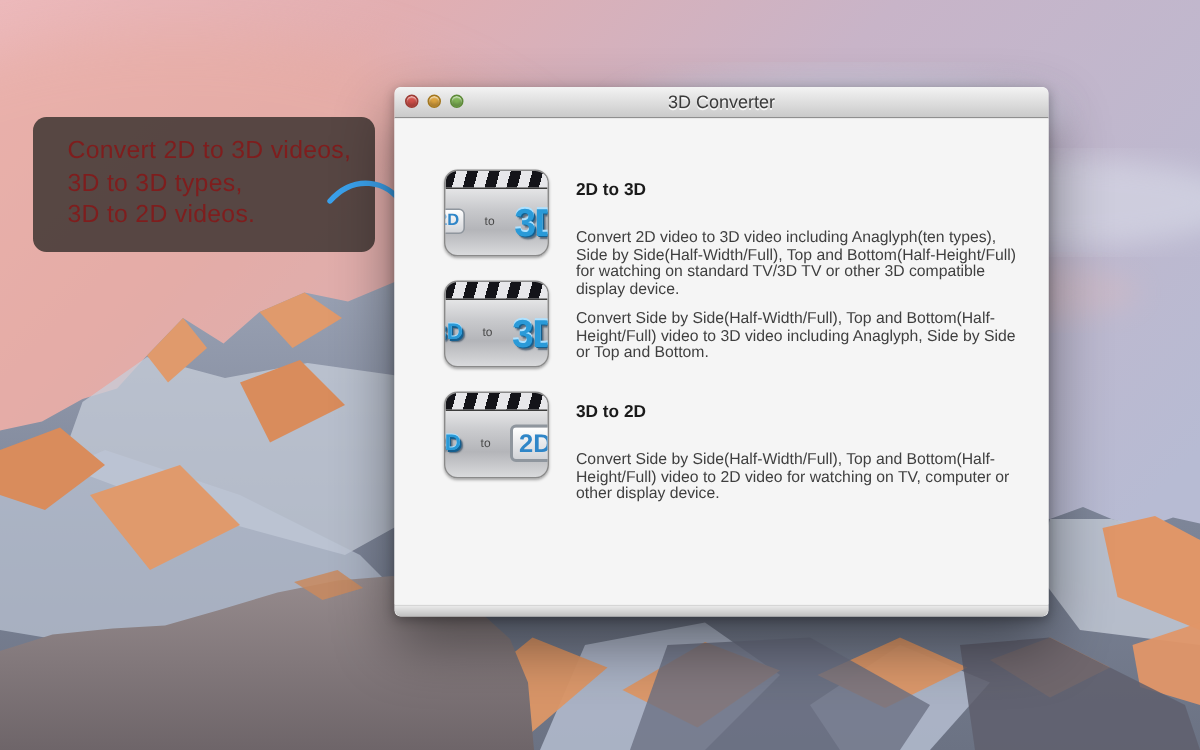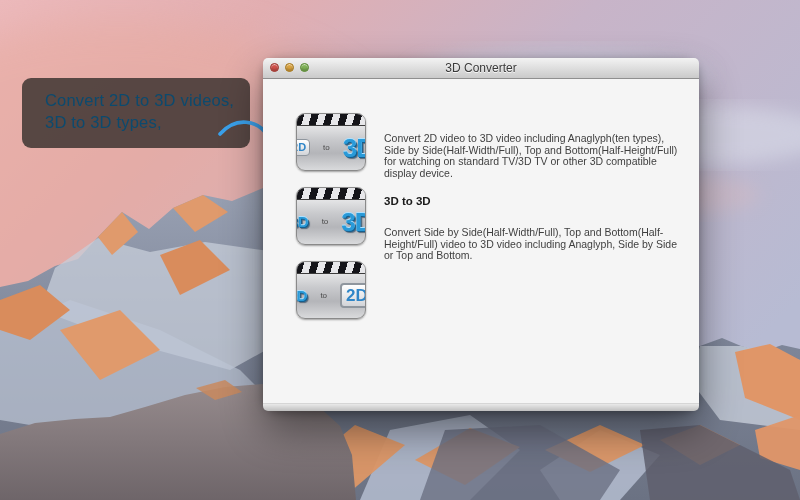--- a/index.html
+++ b/index.html
@@ -7,34 +7,34 @@
     width:800px;height:500px;position:relative;overflow:hidden;
     font-family:"Liberation Sans",sans-serif;
     background:#b9bdd2;
   }
   
   .wallpaper{position:absolute;inset:0;}
   .wallpaper svg{display:block;width:800px;height:500px;}
 
   
   .callout{
-    position:absolute;left:22px;top:78px;width:228px;height:70px;
+    position:absolute;left:22px;top:78px;width:228px;height:90px;
     box-sizing:border-box;padding:12px 0 0 23px;
     background:var(--callout-bg,rgba(66,55,52,.87));
-    border-radius:9px;color:#0c4a6e;
+    border-radius:9px;color:#7f1d1d;
     font-size:16.5px;line-height:21.5px;letter-spacing:.2px;
   }
   .callout .line{white-space:nowrap;}
 
   .callout-arrow{position:absolute;left:216px;top:112px;width:76px;height:46px;}
 
   
   .window{
     position:absolute;left:263px;top:58px;width:436px;height:353px;
-    border-radius:15px;
+    border-radius:4px;
     box-shadow:0 18px 40px rgba(0,0,0,.45),0 2px 8px rgba(0,0,0,.3);
     background:#f5f5f5;
   }
   .titlebar{
     position:relative;height:20px;border-radius:5px 5px 0 0;
     background:linear-gradient(#f3f3f3,#cacaca);
     border-bottom:1px solid #8f8f8f;
     display:flex;align-items:center;justify-content:center;
   }
   .titlebar .title{
@@ -148,20 +148,21 @@
     <polygon fill="#5f5f6d" opacity="0.85" points="640,430 700,425 790,470 800,500 650,500"></polygon>
 
     <path fill="url(#g-fg)" d="M0,434 L35,423 L75,419 L110,417 L145,407 L185,395 L225,387 L262,384 L295,393 L318,406 L340,426 L352,455 L356,500 L0,500 Z"></path>
     <polygon fill="#c98a5e" opacity="0.85" points="196,388 225,380 242,392 215,400"></polygon>
   </svg>
 </div>
 
 <div class="callout">
   <div class="line">Convert 2D to 3D videos,</div>
   <div class="line">3D to 3D types,</div>
+  <div class="line">3D to 2D videos.</div>
 </div>
 
 <svg class="callout-arrow" viewBox="0 0 76 46">
   <path d="M 4 22 C 20 4, 42 8, 52 24" fill="none" stroke="#3aa0ea" stroke-width="3.6" stroke-linecap="round"></path>
   <polygon fill="#3aa0ea" points="57.5,32.3 47.4,27.5 56.2,20.2"></polygon>
 </svg>
 
 <div class="window">
   <div class="titlebar">
     <div class="traffic">
@@ -177,46 +178,50 @@
     <div class="mode-row r0">
       <div class="conv-icon">
         <div class="clapper"></div>
         <div class="icon-face">
           <span class="chip sm">2D</span>
           <span class="to-word">to</span>
           <span class="glossy lg">3D</span>
         </div>
       </div>
       <div class="mode-text">
+        <div class="mode-title">2D to 3D</div>
         <div class="mode-desc">Convert 2D video to 3D video including Anaglyph(ten types), Side by Side(Half-Width/Full), Top and Bottom(Half-Height/Full) for watching on standard TV/3D TV or other 3D compatible display device.</div>
       </div>
     </div>
 
     <div class="mode-row r1">
       <div class="conv-icon">
         <div class="clapper"></div>
         <div class="icon-face">
           <span class="glossy sm">3D</span>
           <span class="to-word">to</span>
           <span class="glossy lg">3D</span>
         </div>
       </div>
       <div class="mode-text">
-        <div class="mode-title">3D to 3D</div>
         <div class="mode-desc">Convert Side by Side(Half-Width/Full), Top and Bottom(Half-Height/Full) video to 3D video including Anaglyph, Side by Side or Top and Bottom.</div>
       </div>
     </div>
 
     <div class="mode-row r2">
       <div class="conv-icon">
         <div class="clapper"></div>
         <div class="icon-face">
           <span class="glossy sm">3D</span>
           <span class="to-word">to</span>
           <span class="chip lg">2D</span>
         </div>
       </div>
+      <div class="mode-text">
+        <div class="mode-title">3D to 2D</div>
+        <div class="mode-desc">Convert Side by Side(Half-Width/Full), Top and Bottom(Half-Height/Full) video to 2D video for watching on TV, computer or other display device.</div>
+      </div>
     </div>
 
   </div>
 
   <div class="window-bottom"></div>
 </div>
 
 </body></html>

